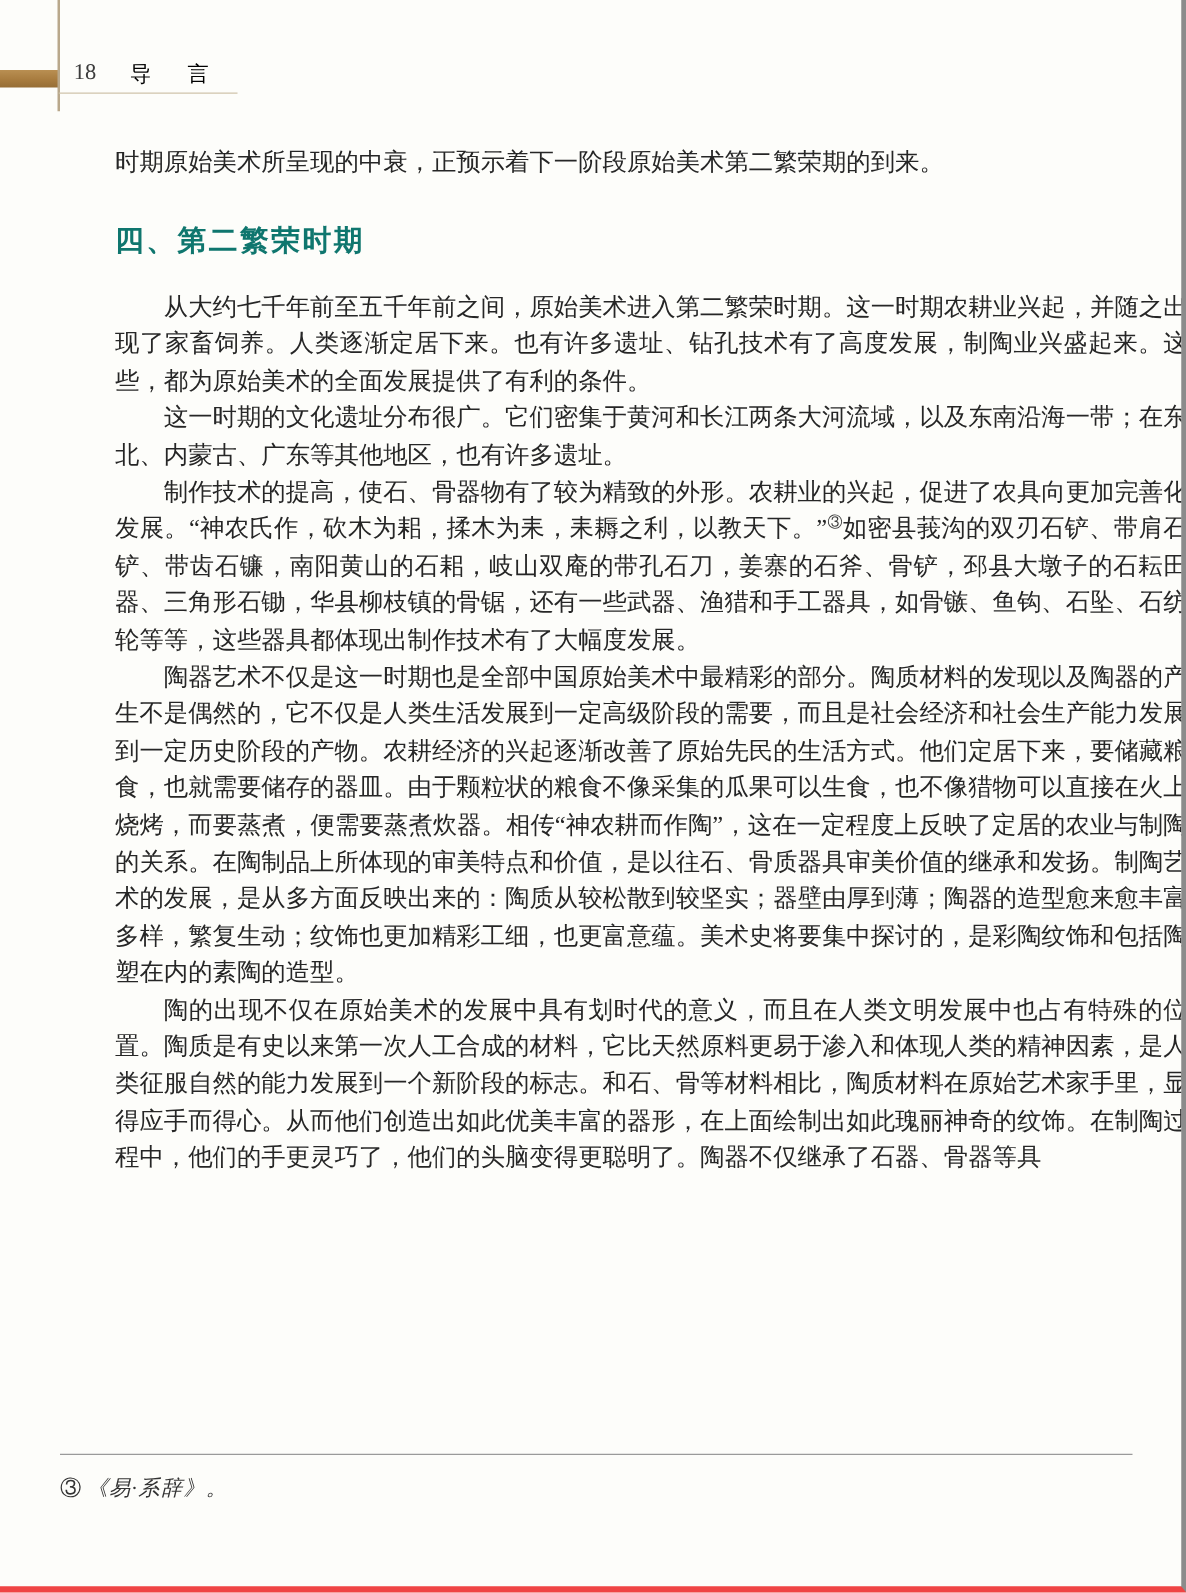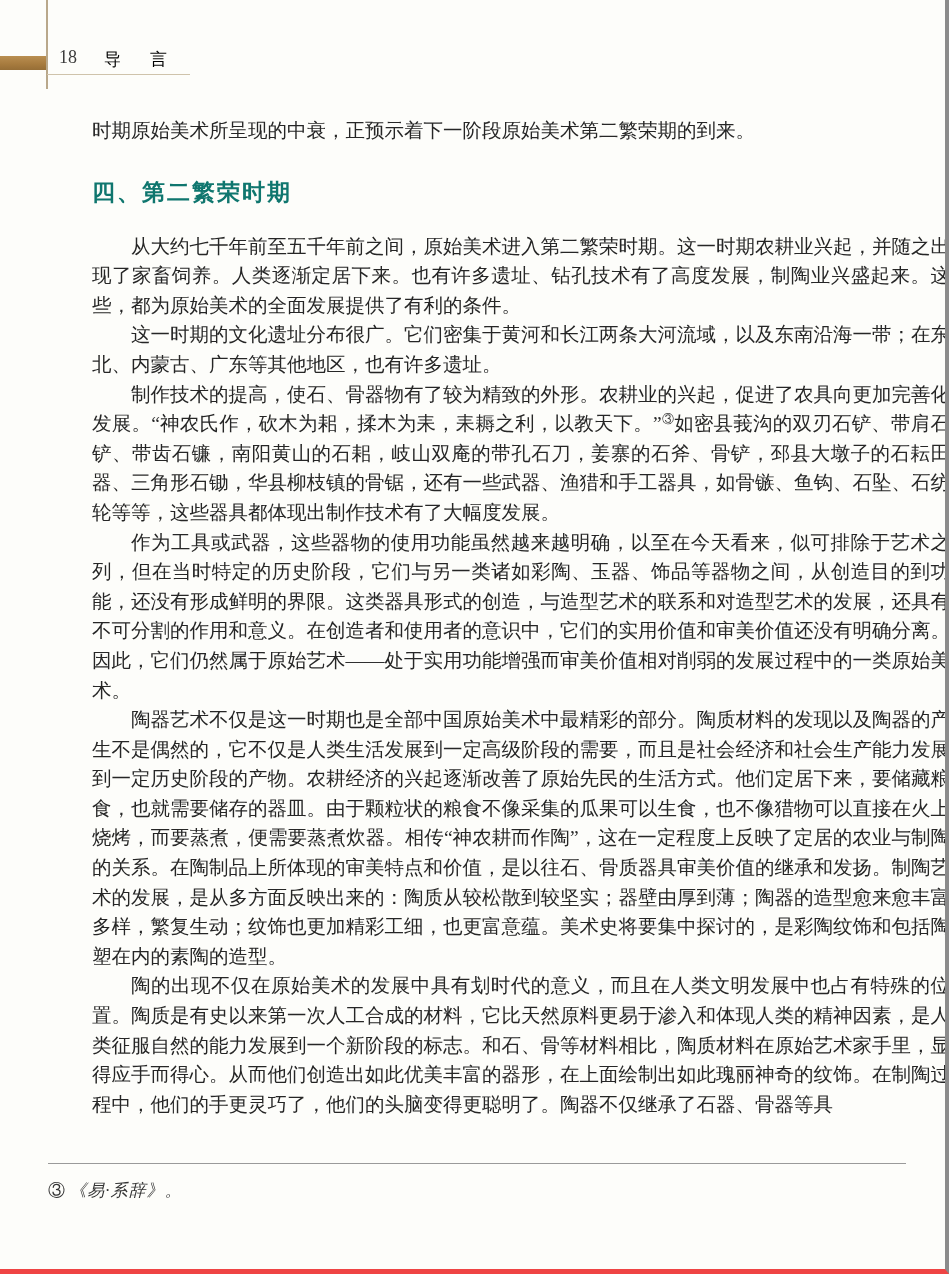--- a/index.html
+++ b/index.html
@@ -100,21 +100,20 @@
   <div class="content">
     <p class="continuation">时期原始美术所呈现的中衰，正预示着下一阶段原始美术第二繁荣期的到来。</p>
 
     <h2 class="section-heading">四、第二繁荣时期</h2>
 
     <p class="body-para">从大约七千年前至五千年前之间，原始美术进入第二繁荣时期。这一时期农耕业兴起，并随之出现了家畜饲养。人类逐渐定居下来。也有许多遗址、钻孔技术有了高度发展，制陶业兴盛起来。这些，都为原始美术的全面发展提供了有利的条件。</p>
     <p class="body-para">这一时期的文化遗址分布很广。它们密集于黄河和长江两条大河流域，以及东南沿海一带；在东北、内蒙古、广东等其他地区，也有许多遗址。</p>
 
     <p class="body-para"><span>制作技术的提高，使石、骨器物有了较为精致的外形。农耕业的兴起，促进了农具向更加完善化发展。“神农氏作，砍木为耜，揉木为耒，耒耨之利，以教天下。”</span><sup class="fn-ref">③</sup><span>如密县莪沟的双刃石铲、带肩石铲、带齿石镰，南阳黄山的石耜，岐山双庵的带孔石刀，姜寨的石斧、骨铲，邳县大墩子的石耘田器、三角形石锄，华县柳枝镇的骨锯，还有一些武器、渔猎和手工器具，如骨镞、鱼钩、石坠、石纺轮等等，这些器具都体现出制作技术有了大幅度发展。</span></p>
 
-    <p class="body-para">作为工具或武器，这些器物的使用功能虽然越来越明确，以至在今天看来，似可排除于艺术之列，但在当时特定的历史阶段，它们与另一类诸如彩陶、玉器、饰品等器物之间，从创造目的到功能，还没有形成鲜明的界限。这类器具形式的创造，与造型艺术的联系和对造型艺术的发展，还具有不可分割的作用和意义。在创造者和使用者的意识中，它们的实用价值和审美价值还没有明确分离。因此，它们仍然属于原始艺术——处于实用功能增强而审美价值相对削弱的发展过程中的一类原始美术。</p>
     <p class="body-para">陶器艺术不仅是这一时期也是全部中国原始美术中最精彩的部分。陶质材料的发现以及陶器的产生不是偶然的，它不仅是人类生活发展到一定高级阶段的需要，而且是社会经济和社会生产能力发展到一定历史阶段的产物。农耕经济的兴起逐渐改善了原始先民的生活方式。他们定居下来，要储藏粮食，也就需要储存的器皿。由于颗粒状的粮食不像采集的瓜果可以生食，也不像猎物可以直接在火上烧烤，而要蒸煮，便需要蒸煮炊器。相传“神农耕而作陶”，这在一定程度上反映了定居的农业与制陶的关系。在陶制品上所体现的审美特点和价值，是以往石、骨质器具审美价值的继承和发扬。制陶艺术的发展，是从多方面反映出来的：陶质从较松散到较坚实；器壁由厚到薄；陶器的造型愈来愈丰富多样，繁复生动；纹饰也更加精彩工细，也更富意蕴。美术史将要集中探讨的，是彩陶纹饰和包括陶塑在内的素陶的造型。</p>
     <p class="body-para">陶的出现不仅在原始美术的发展中具有划时代的意义，而且在人类文明发展中也占有特殊的位置。陶质是有史以来第一次人工合成的材料，它比天然原料更易于渗入和体现人类的精神因素，是人类征服自然的能力发展到一个新阶段的标志。和石、骨等材料相比，陶质材料在原始艺术家手里，显得应手而得心。从而他们创造出如此优美丰富的器形，在上面绘制出如此瑰丽神奇的纹饰。在制陶过程中，他们的手更灵巧了，他们的头脑变得更聪明了。陶器不仅继承了石器、骨器等具</p>
   </div>
 
   <div class="footnote-rule"></div>
   <div class="footnote"><span>③</span>&nbsp;<span class="fn-text">《易·系辞》。</span></div>
 
 </div>
 
 </body></html>

